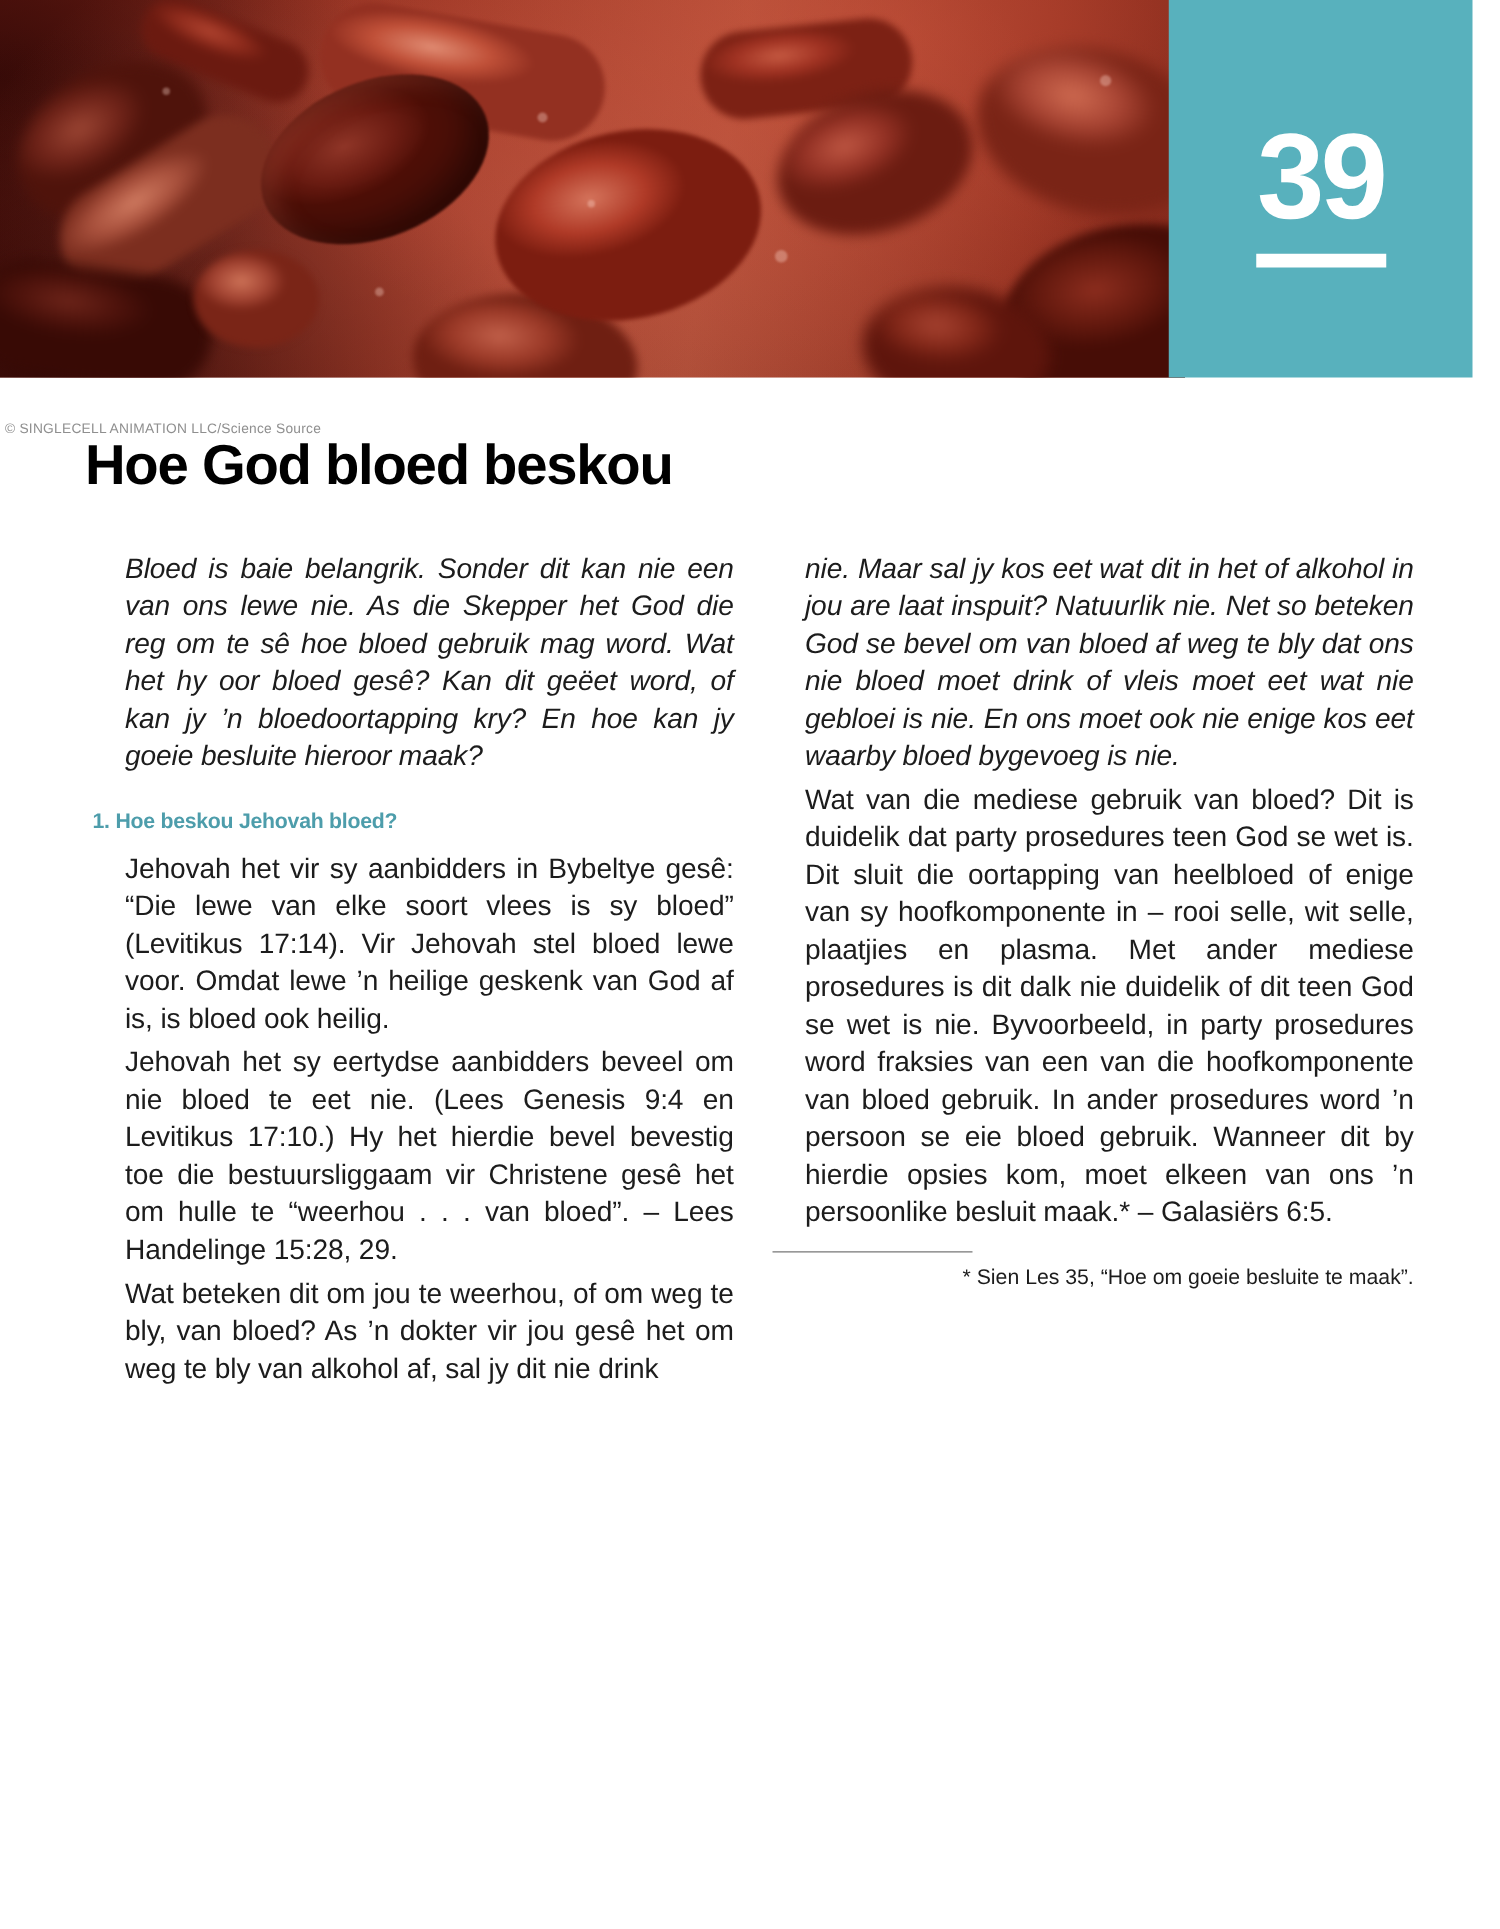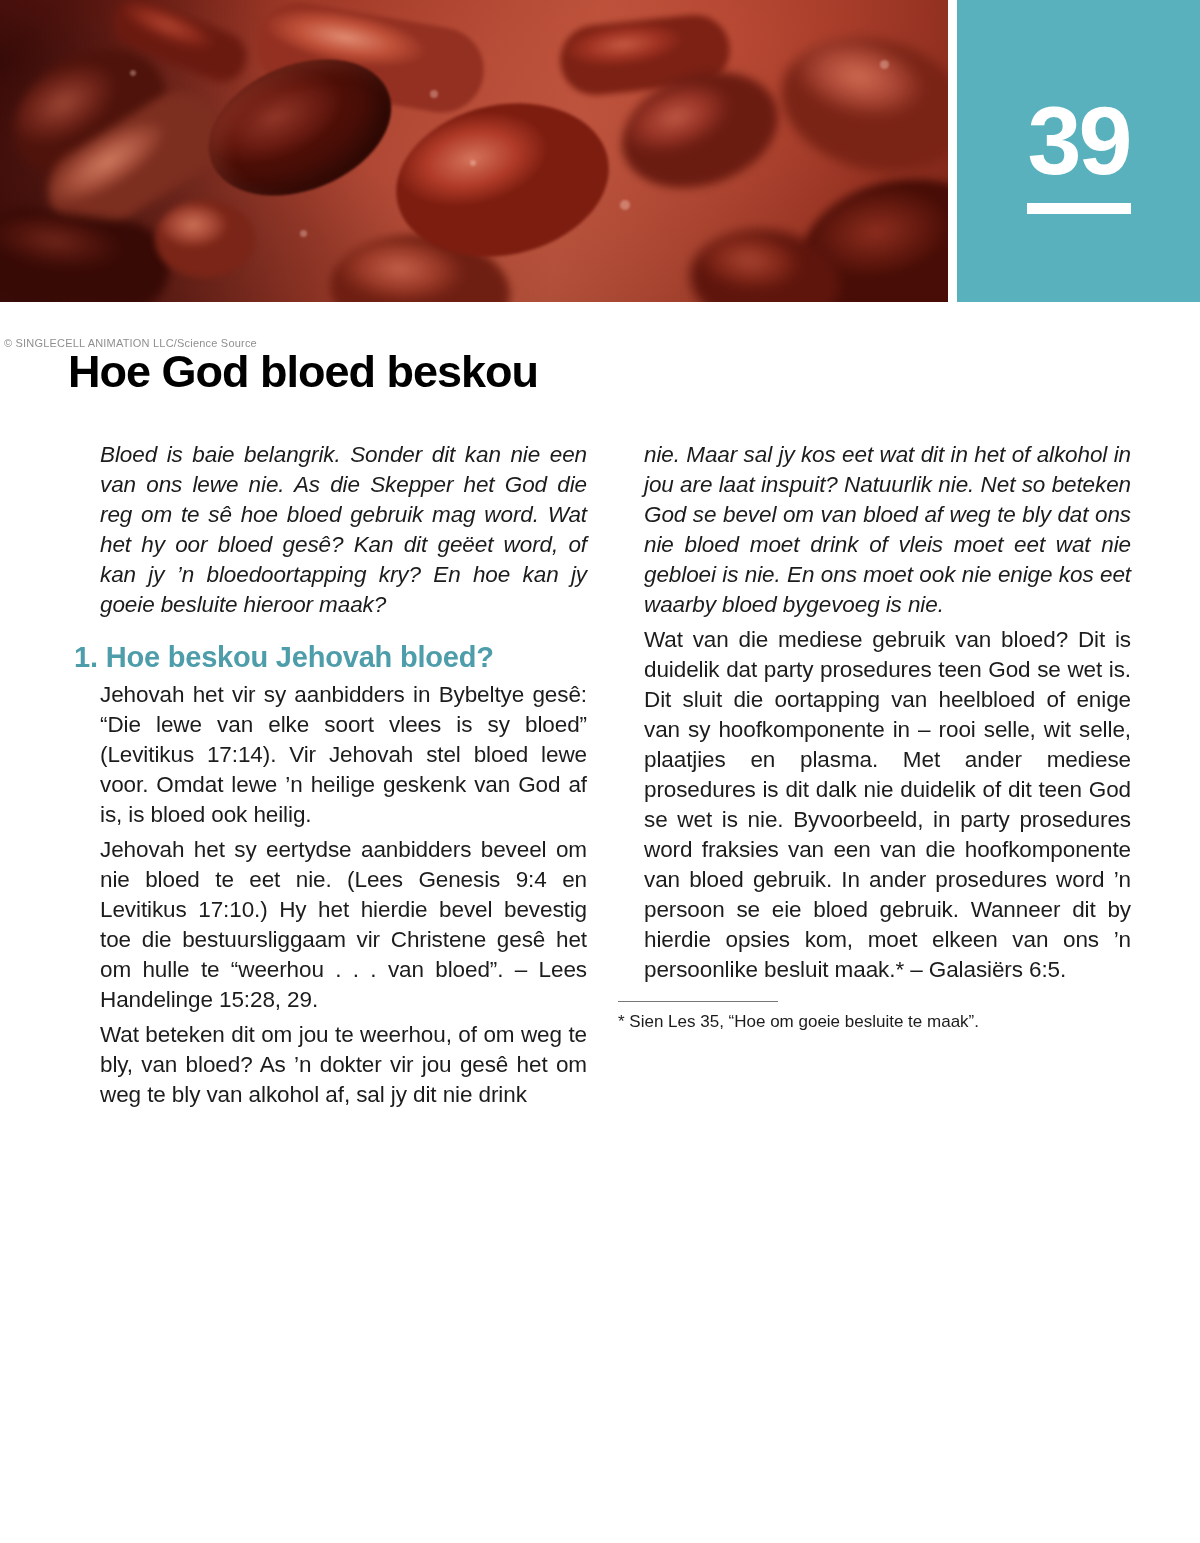--- a/index.html
+++ b/index.html
@@ -27,21 +27,21 @@
       radial-gradient(700px 420px at 45% 55%, rgba(205,100,80,0.40), rgba(0,0,0,0) 65%),
       radial-gradient(520px 380px at 5% 95%, rgba(40,6,4,0.90), rgba(0,0,0,0) 70%),
       radial-gradient(420px 300px at 0% 20%, rgba(45,8,6,0.80), rgba(0,0,0,0) 70%),
       linear-gradient(100deg,#6b1a12 0%,#93301f 35%,#a84a34 60%,#8c2d1d 85%,#6f1d12 100%);
   }
   .cell{position:absolute;border-radius:50%;}
   .speck{position:absolute;border-radius:50%;background:rgba(255,222,210,0.35);filter:blur(1px);}
 
   
   .lesson-box{
-    position:absolute;left:957px;top:0;width:243px;height:302px;
+    position:absolute;left:935px;top:0;width:243px;height:302px;
     background:var(--teal-box);
     display:flex;flex-direction:column;align-items:center;justify-content:center;
   }
   .lesson-number{
     color:#ffffff;font-size:97px;font-weight:700;line-height:1;letter-spacing:-3px;
     margin-top:4px;
   }
   .lesson-underline{width:104px;height:11px;background:#ffffff;margin-top:14px;}
 
   
@@ -61,34 +61,34 @@
     display:flex;gap:57px;
   }
   .col{width:487px;}
   .body-paragraph{
     font-size:22.5px;line-height:30px;letter-spacing:-0.1px;
     color:var(--body-ink);text-align:justify;
     margin:0 0 5px 0;
   }
   .body-paragraph .bold{font-weight:400;}
   .section-heading{
-    font-size:29px;line-height:30px;font-weight:700;
+    font-size:17px;line-height:30px;font-weight:700;
     color:var(--heading);
     margin:22px 0 8px -26px;letter-spacing:-0.2px;
   }
   .col > .body-paragraph:first-child{margin-top:0;font-style:italic;}
 
   
   .footnote-rule{
     width:160px;height:0;border-top:1px solid #777777;
     margin:16px 0 9px -26px;
   }
   .footnote{
     margin-left:-26px;
-    font-size:17px;line-height:22px;color:var(--body-ink);
+    font-size:17px;line-height:22px;color:var(--body-ink);text-align:right;
   }
 </style>
 </head>
 <body>
 
 <div class="page">
 
   <div class="blood-image">
     <div class="cell" style="left:110px;top:15px;width:140px;height:50px;border-radius:999px;transform:rotate(22deg);filter:blur(4px);background:radial-gradient(closest-side at 38% 32%,#b14430 0%,#8e2b1c 55%,#6b1a10 95%);"></div>
     <div class="cell" style="left:255px;top:15px;width:230px;height:85px;border-radius:999px;transform:rotate(10deg);filter:blur(2px);background:radial-gradient(closest-side at 38% 32%,#e08b72 0%,#c05038 55%,#933021 95%);"></div>

